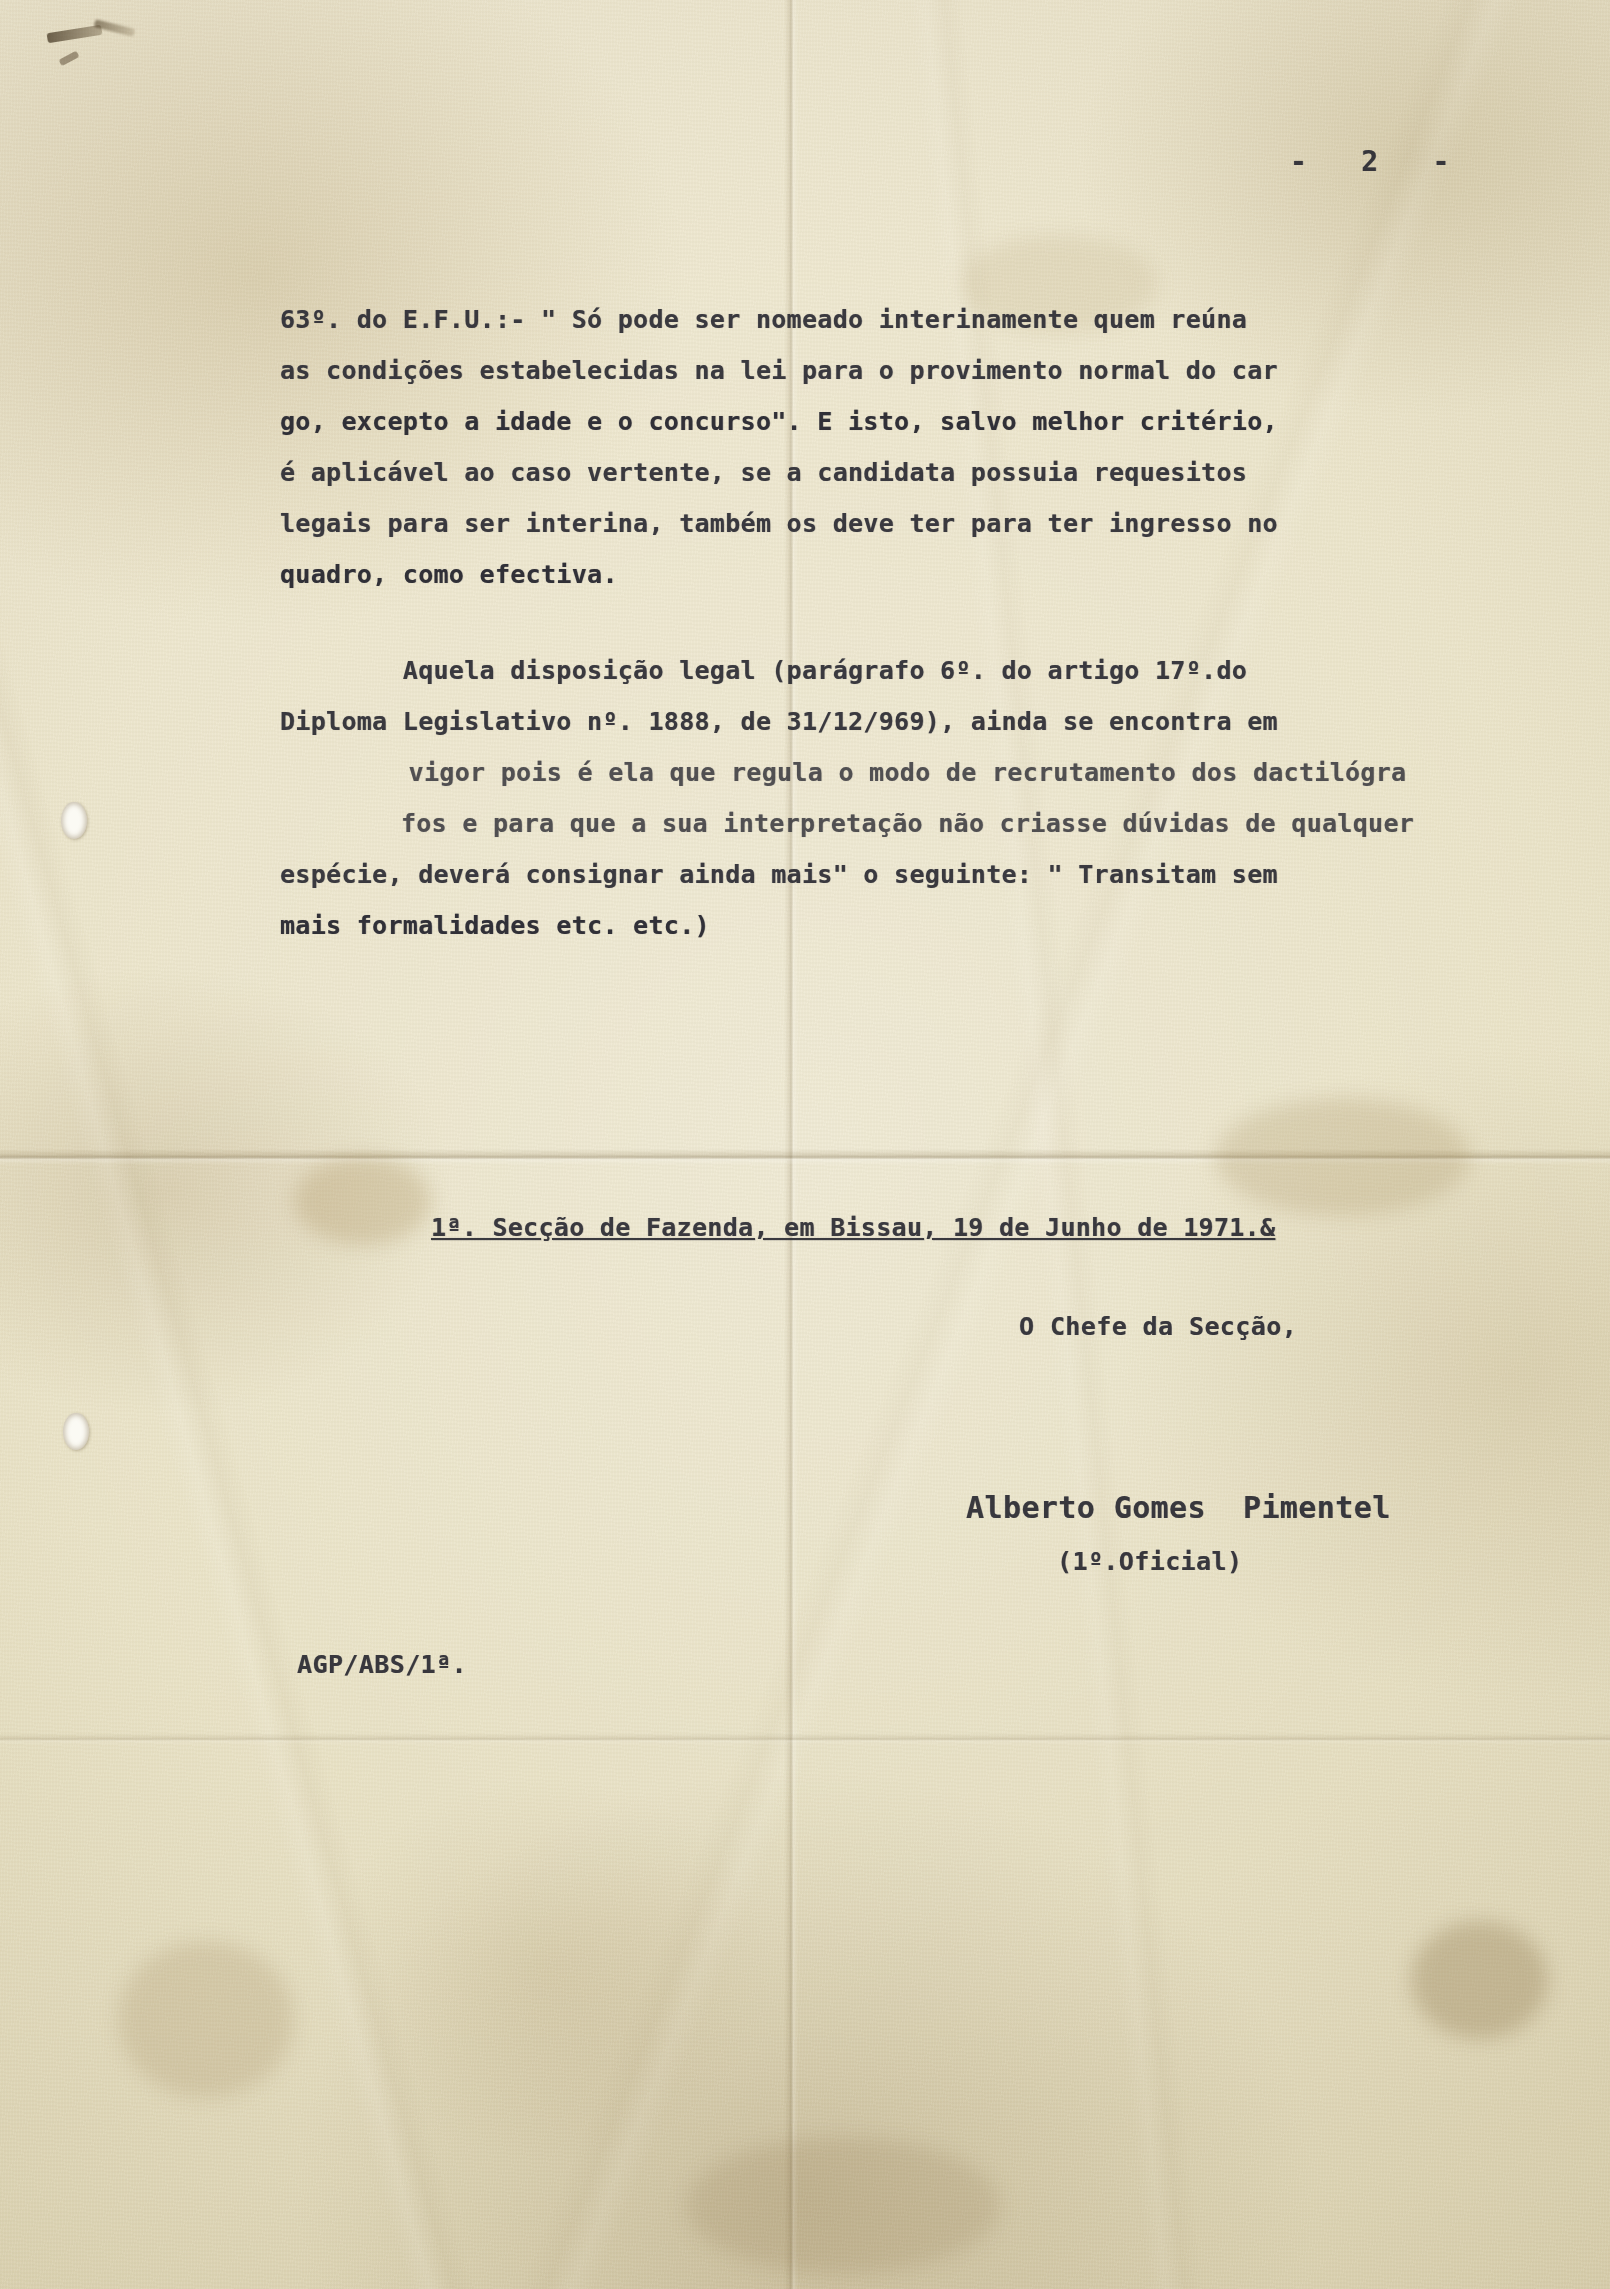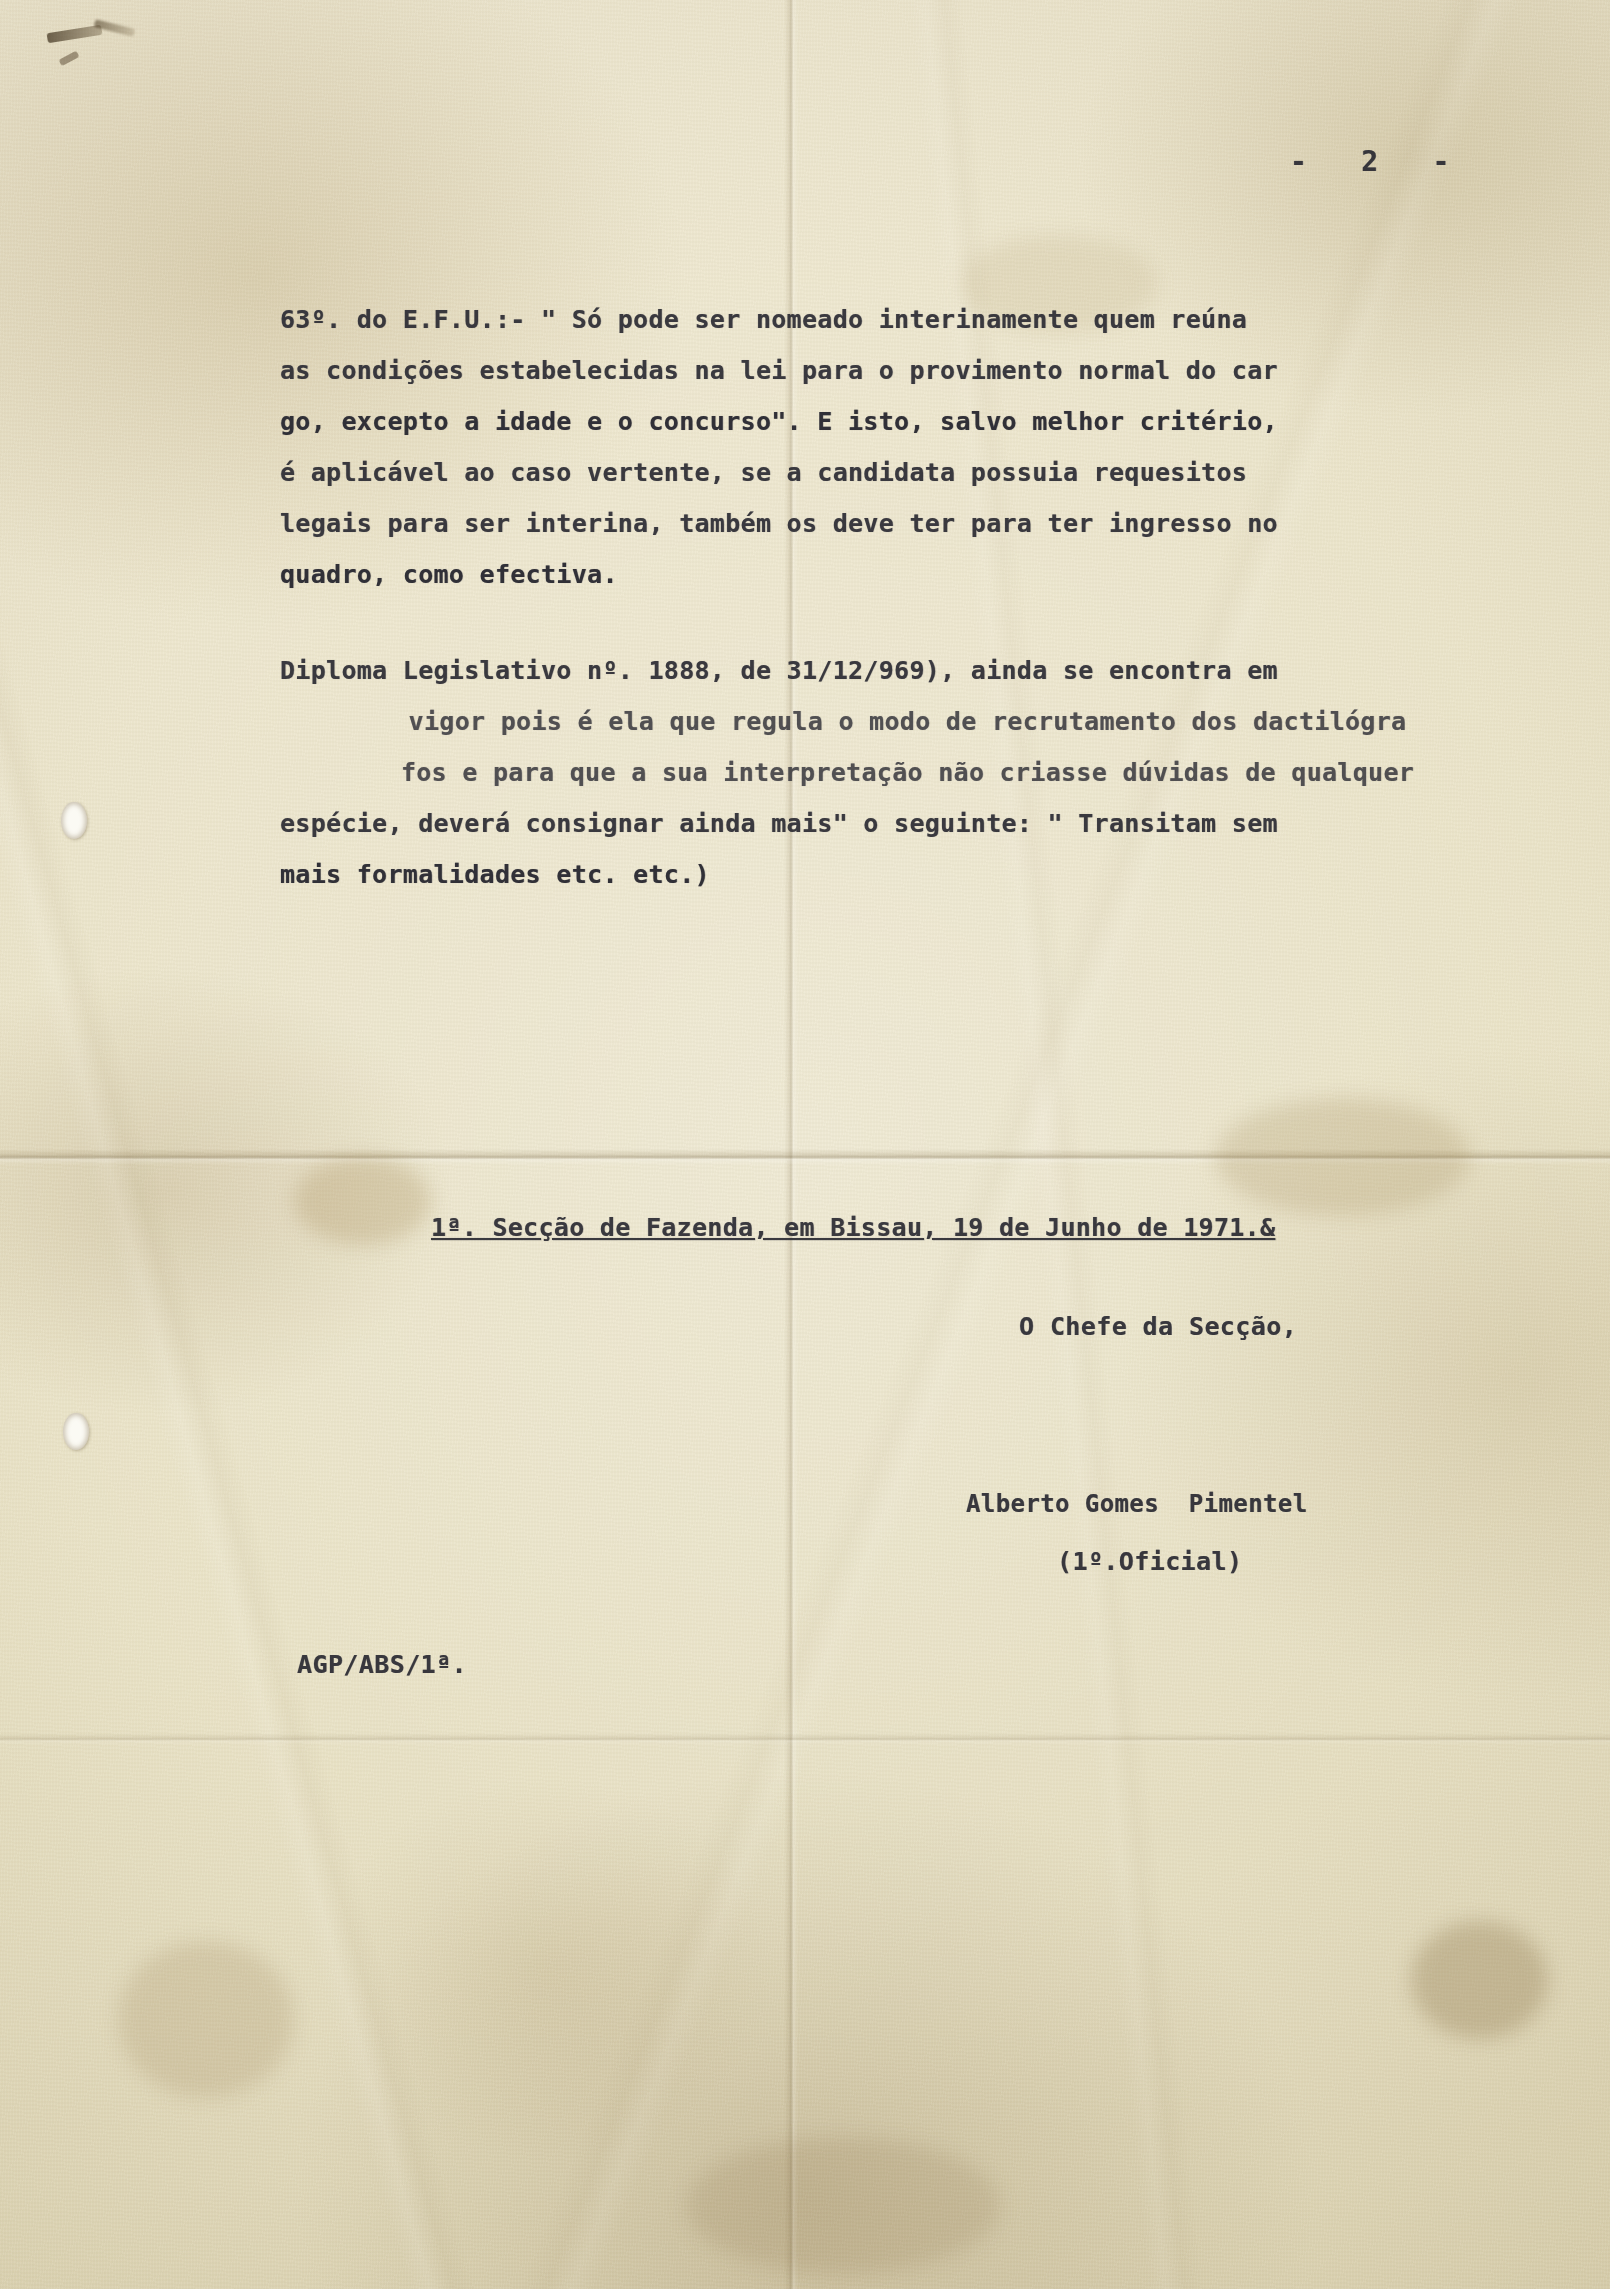--- a/index.html
+++ b/index.html
@@ -180,21 +180,21 @@
   
   .line.l-fade   { opacity: 0.80; text-align: center; }
   .line.l-strong { opacity: 0.97; }
 
   .gap { display: block; height: 45px; }
 
   #closing-block { position: absolute; left: 431px; top: 1204px; }
   #closing-block .line { line-height: 47px; text-decoration: underline; }
 
   #signature-title { position: absolute; left: 1019px; top: 1312px; font-size: 25px; }
-  #signature-name  { position: absolute; left: 966px;  top: 1490px; font-size: 24px; }
+  #signature-name  { position: absolute; left: 966px;  top: 1490px; font-size: 30px; }
   #signature-rank  { position: absolute; left: 1057px; top: 1547px; font-size: 25px; }
   #reference-code  { position: absolute; left: 297px;  top: 1650px; font-size: 25px; }
 </style>
 </head>
 <body>
 
 <div class="page">
 
   <div class="grain"></div>
   <div class="wrinkles"></div>
@@ -223,20 +223,21 @@
 
     <span class="line">63º. do E.F.U.:- " Só pode ser nomeado interinamente quem reúna</span>
     <span class="line">as condições estabelecidas na lei para o provimento normal do car</span>
     <span class="line l-strong">go, excepto a idade e o concurso". E isto, salvo melhor critério,</span>
     <span class="line">é aplicável ao caso vertente, se a candidata possuia requesitos</span>
     <span class="line">legais para ser interina, também os deve ter para ter ingresso no</span>
     <span class="line l-strong">quadro, como efectiva.</span>
 
     <span class="gap"></span>
 
+    <span class="line">        Aquela disposição legal (parágrafo 6º. do artigo 17º.do</span>
     <span class="line">Diploma Legislativo nº. 1888, de 31/12/969), ainda se encontra em</span>
     <span class="line l-fade">vigor pois é ela que regula o modo de recrutamento dos dactilógra</span>
     <span class="line l-fade">fos e para que a sua interpretação não criasse dúvidas de qualquer</span>
     <span class="line">espécie, deverá consignar ainda mais" o seguinte: " Transitam sem</span>
     <span class="line l-strong">mais formalidades etc. etc.)</span>
   </div>
 
   <div id="closing-block">
     <span class="line">1ª. Secção de Fazenda, em Bissau, 19 de Junho de 1971.&amp;</span>
   </div>

